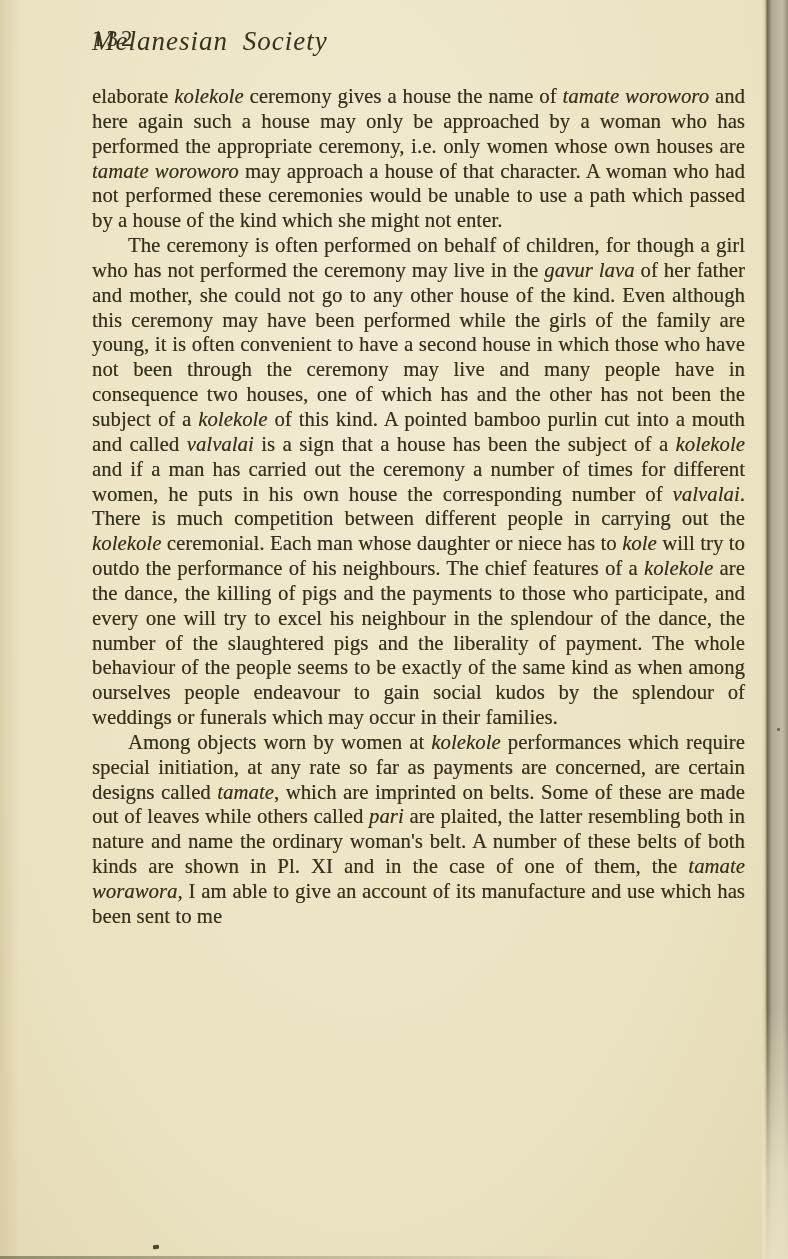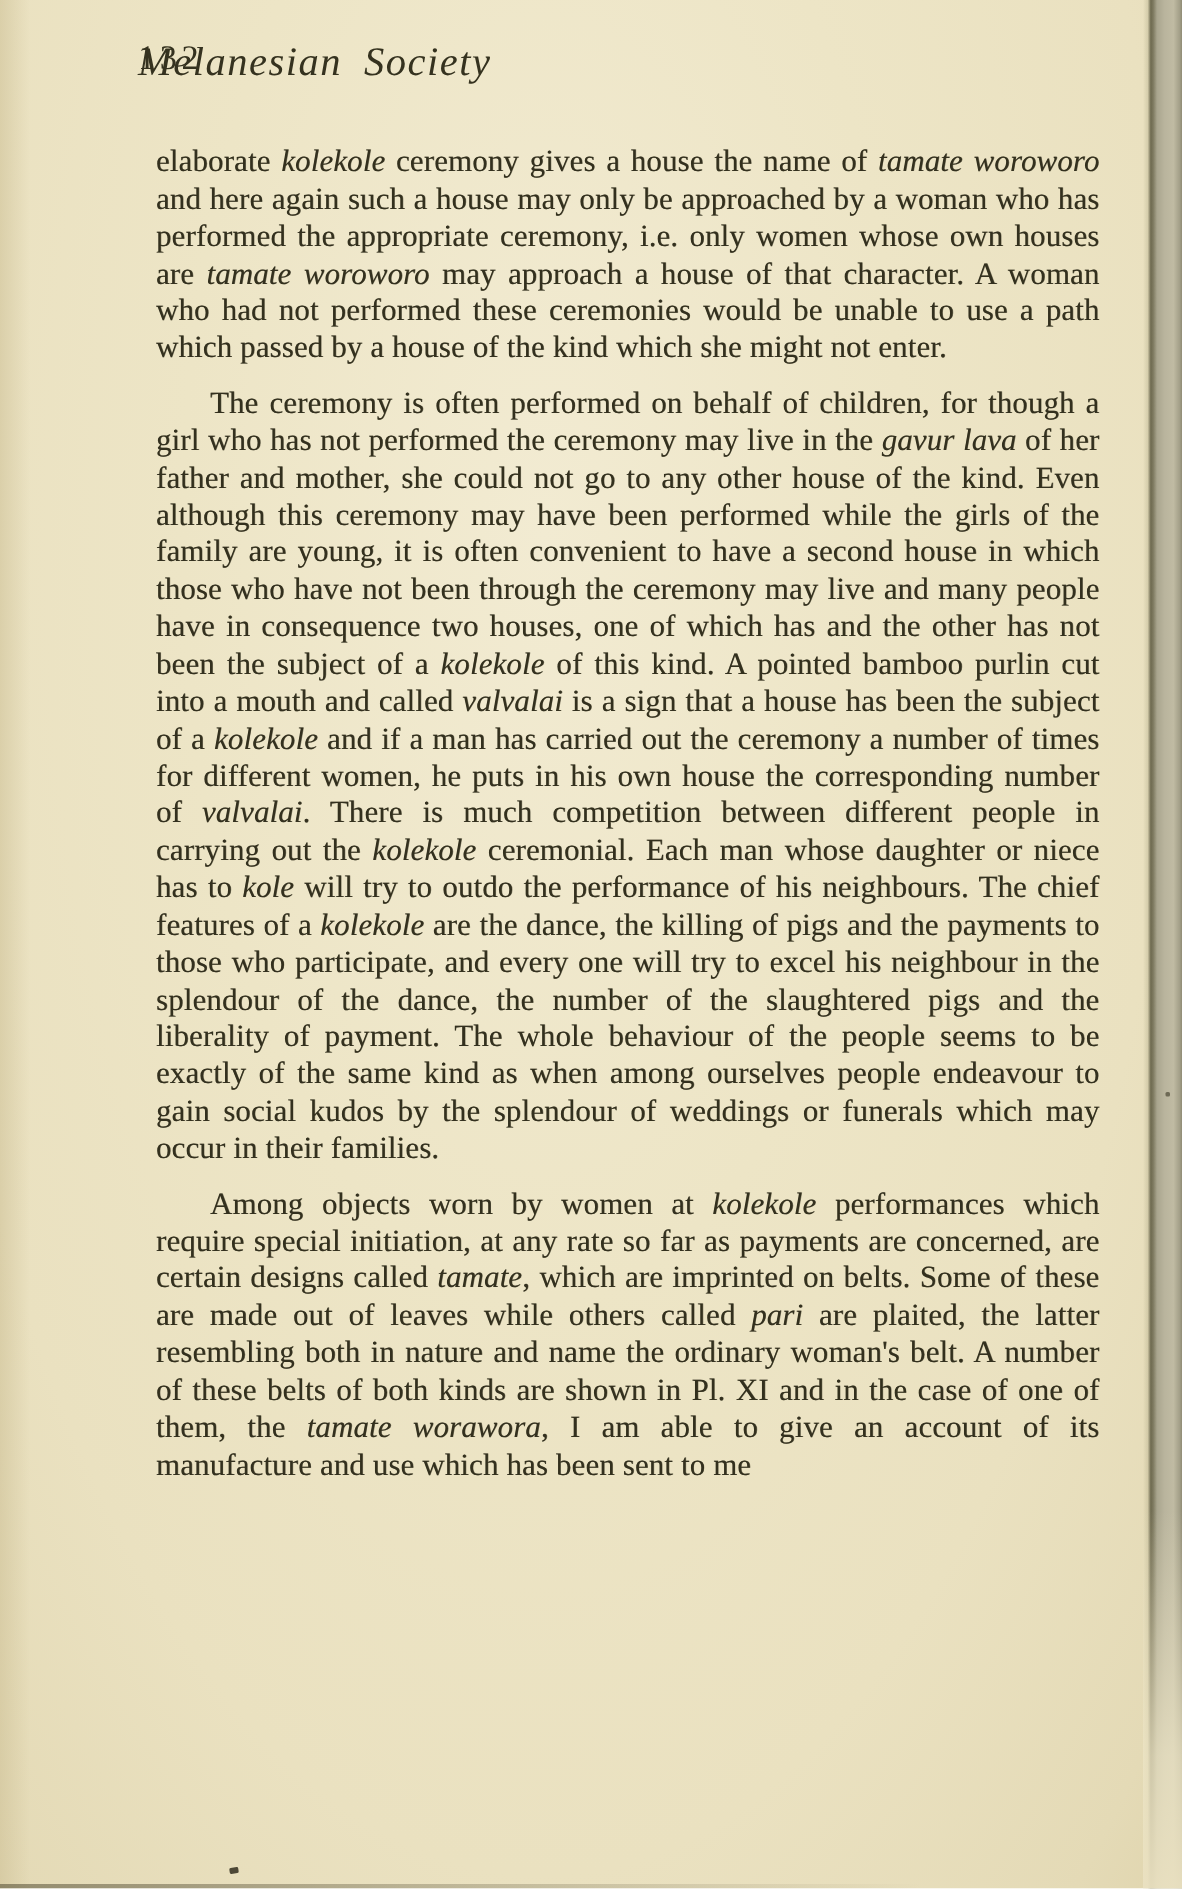--- a/index.html
+++ b/index.html
@@ -71,21 +71,21 @@
   }
   .body-text {
     position: absolute;
     left: 92px; top: 84px; width: 653px;
     font-size: 20.6px;
     line-height: 24.85px;
     letter-spacing: 0.1px;
     text-shadow: 0.3px 0 0 rgba(51,48,30,0.55);
   }
   .body-text p {
-    margin: 12px;
+    margin: 0;
     text-align: justify;
     hyphens: none;
   }
   .body-text p.indent { text-indent: 36px; }
   .it { font-style: italic; }
   .speck {
     position: absolute;
     background: #4d4836;
     border-radius: 1px;
   }

